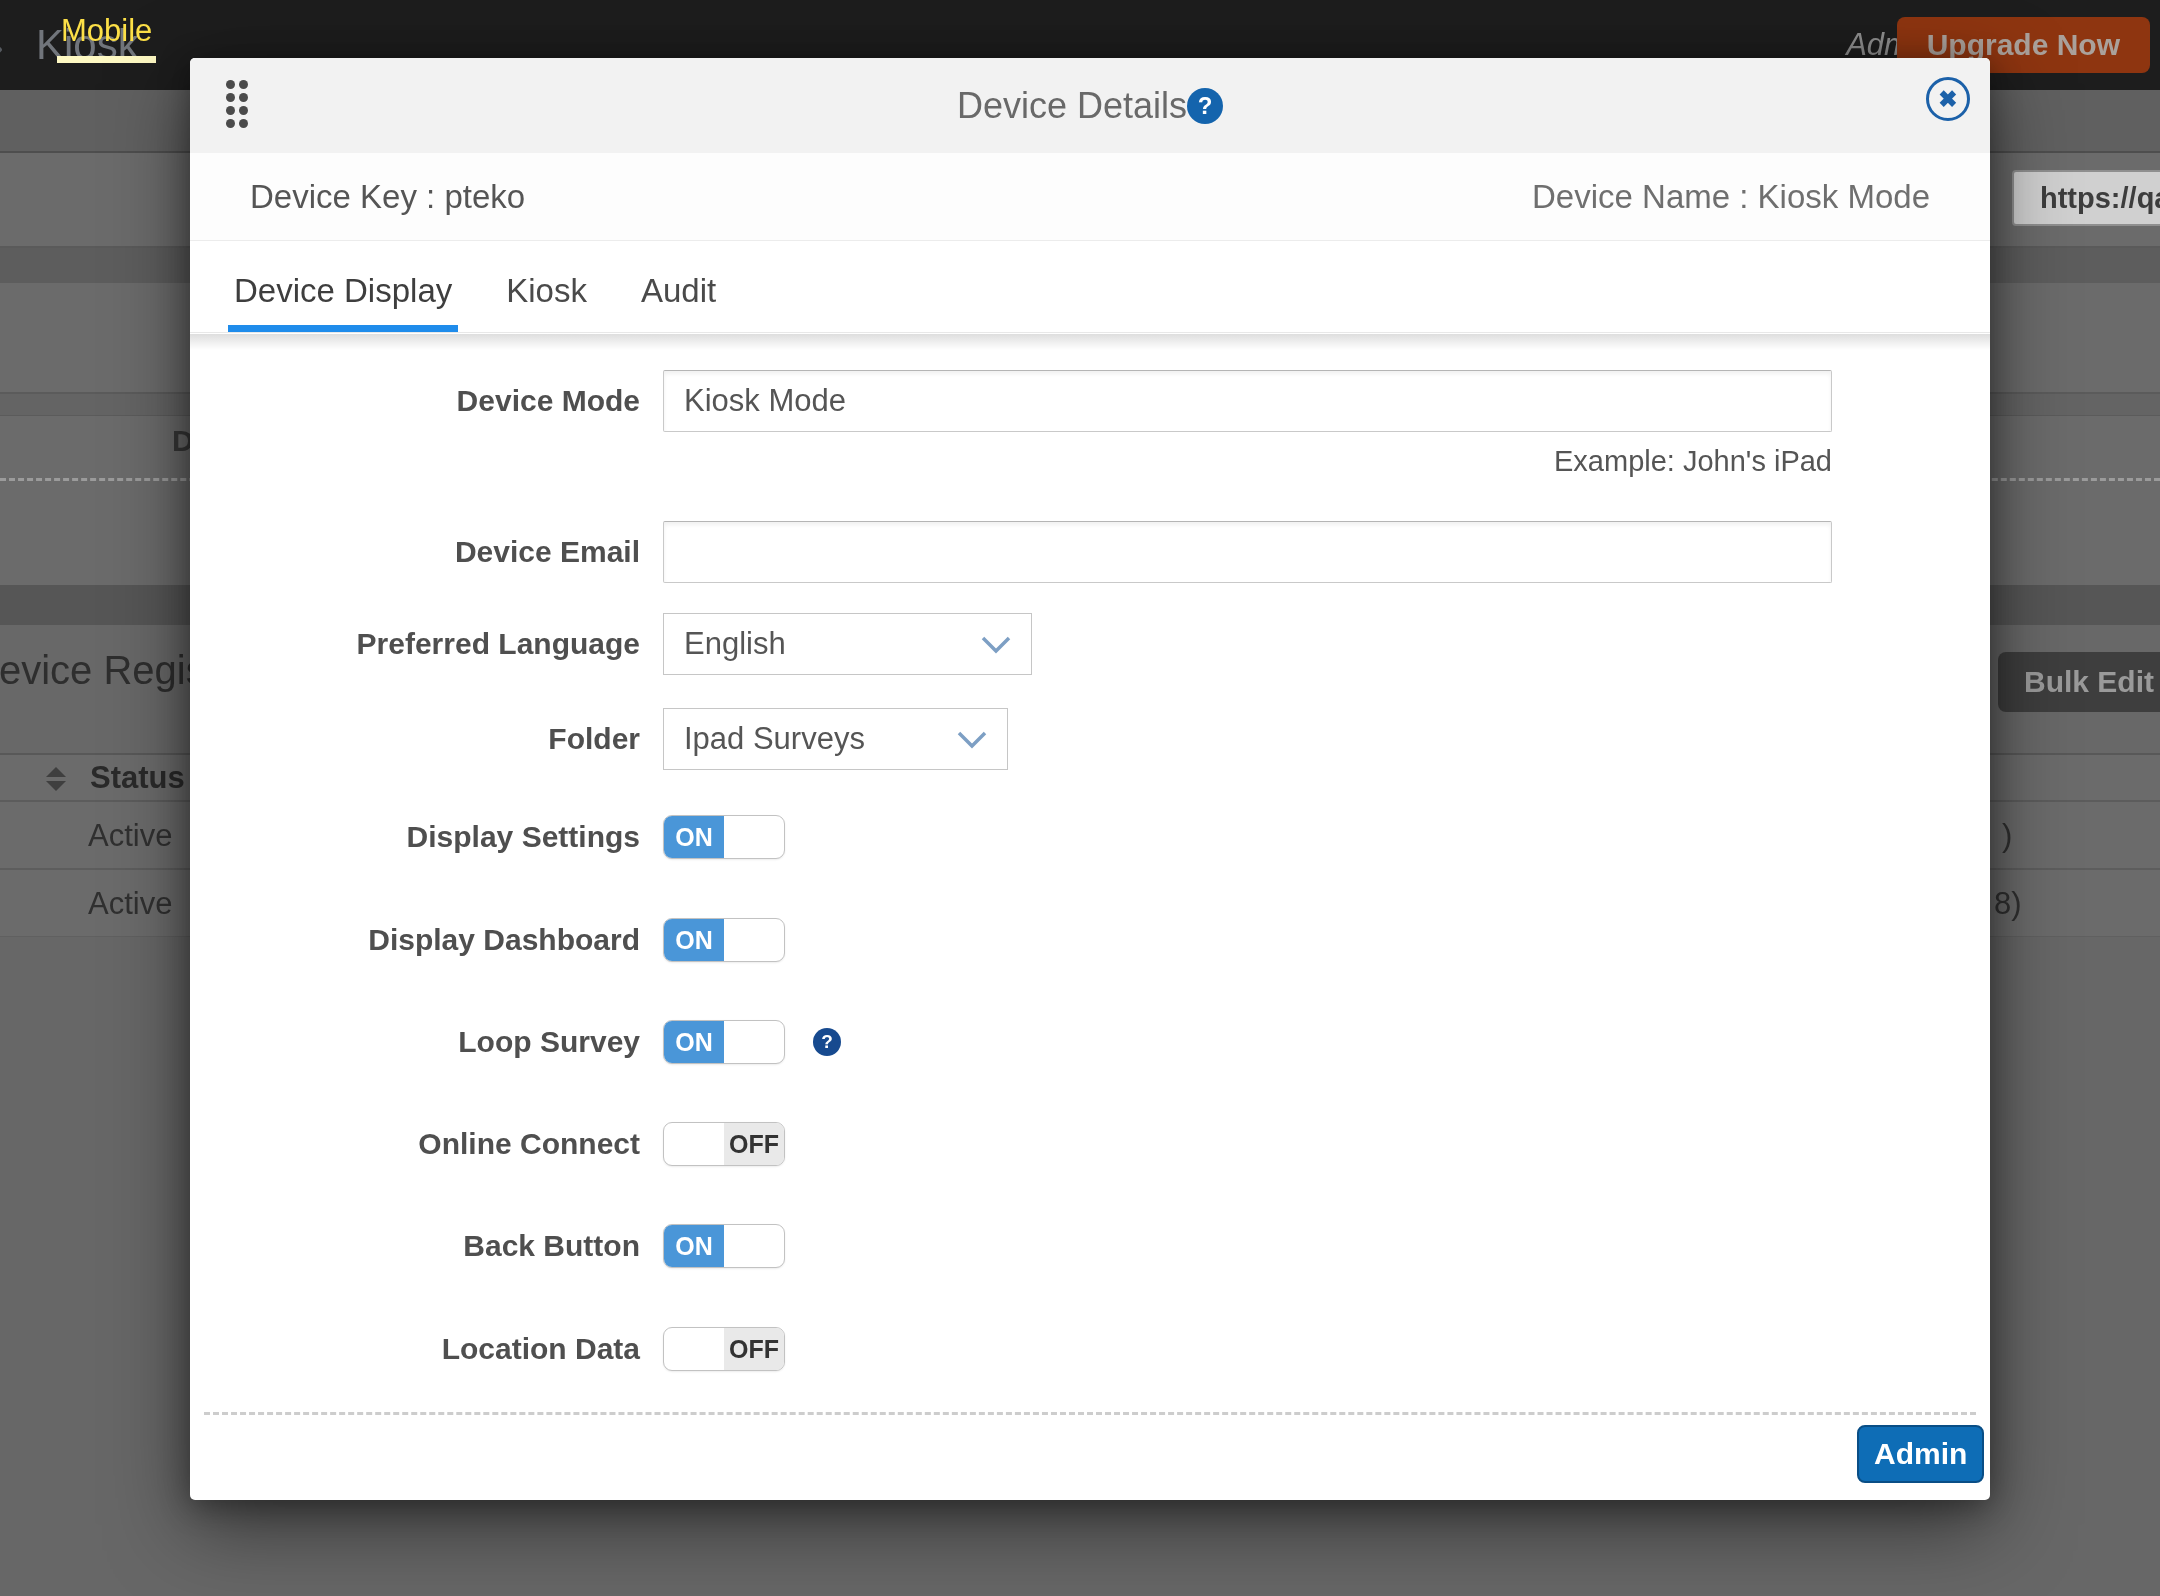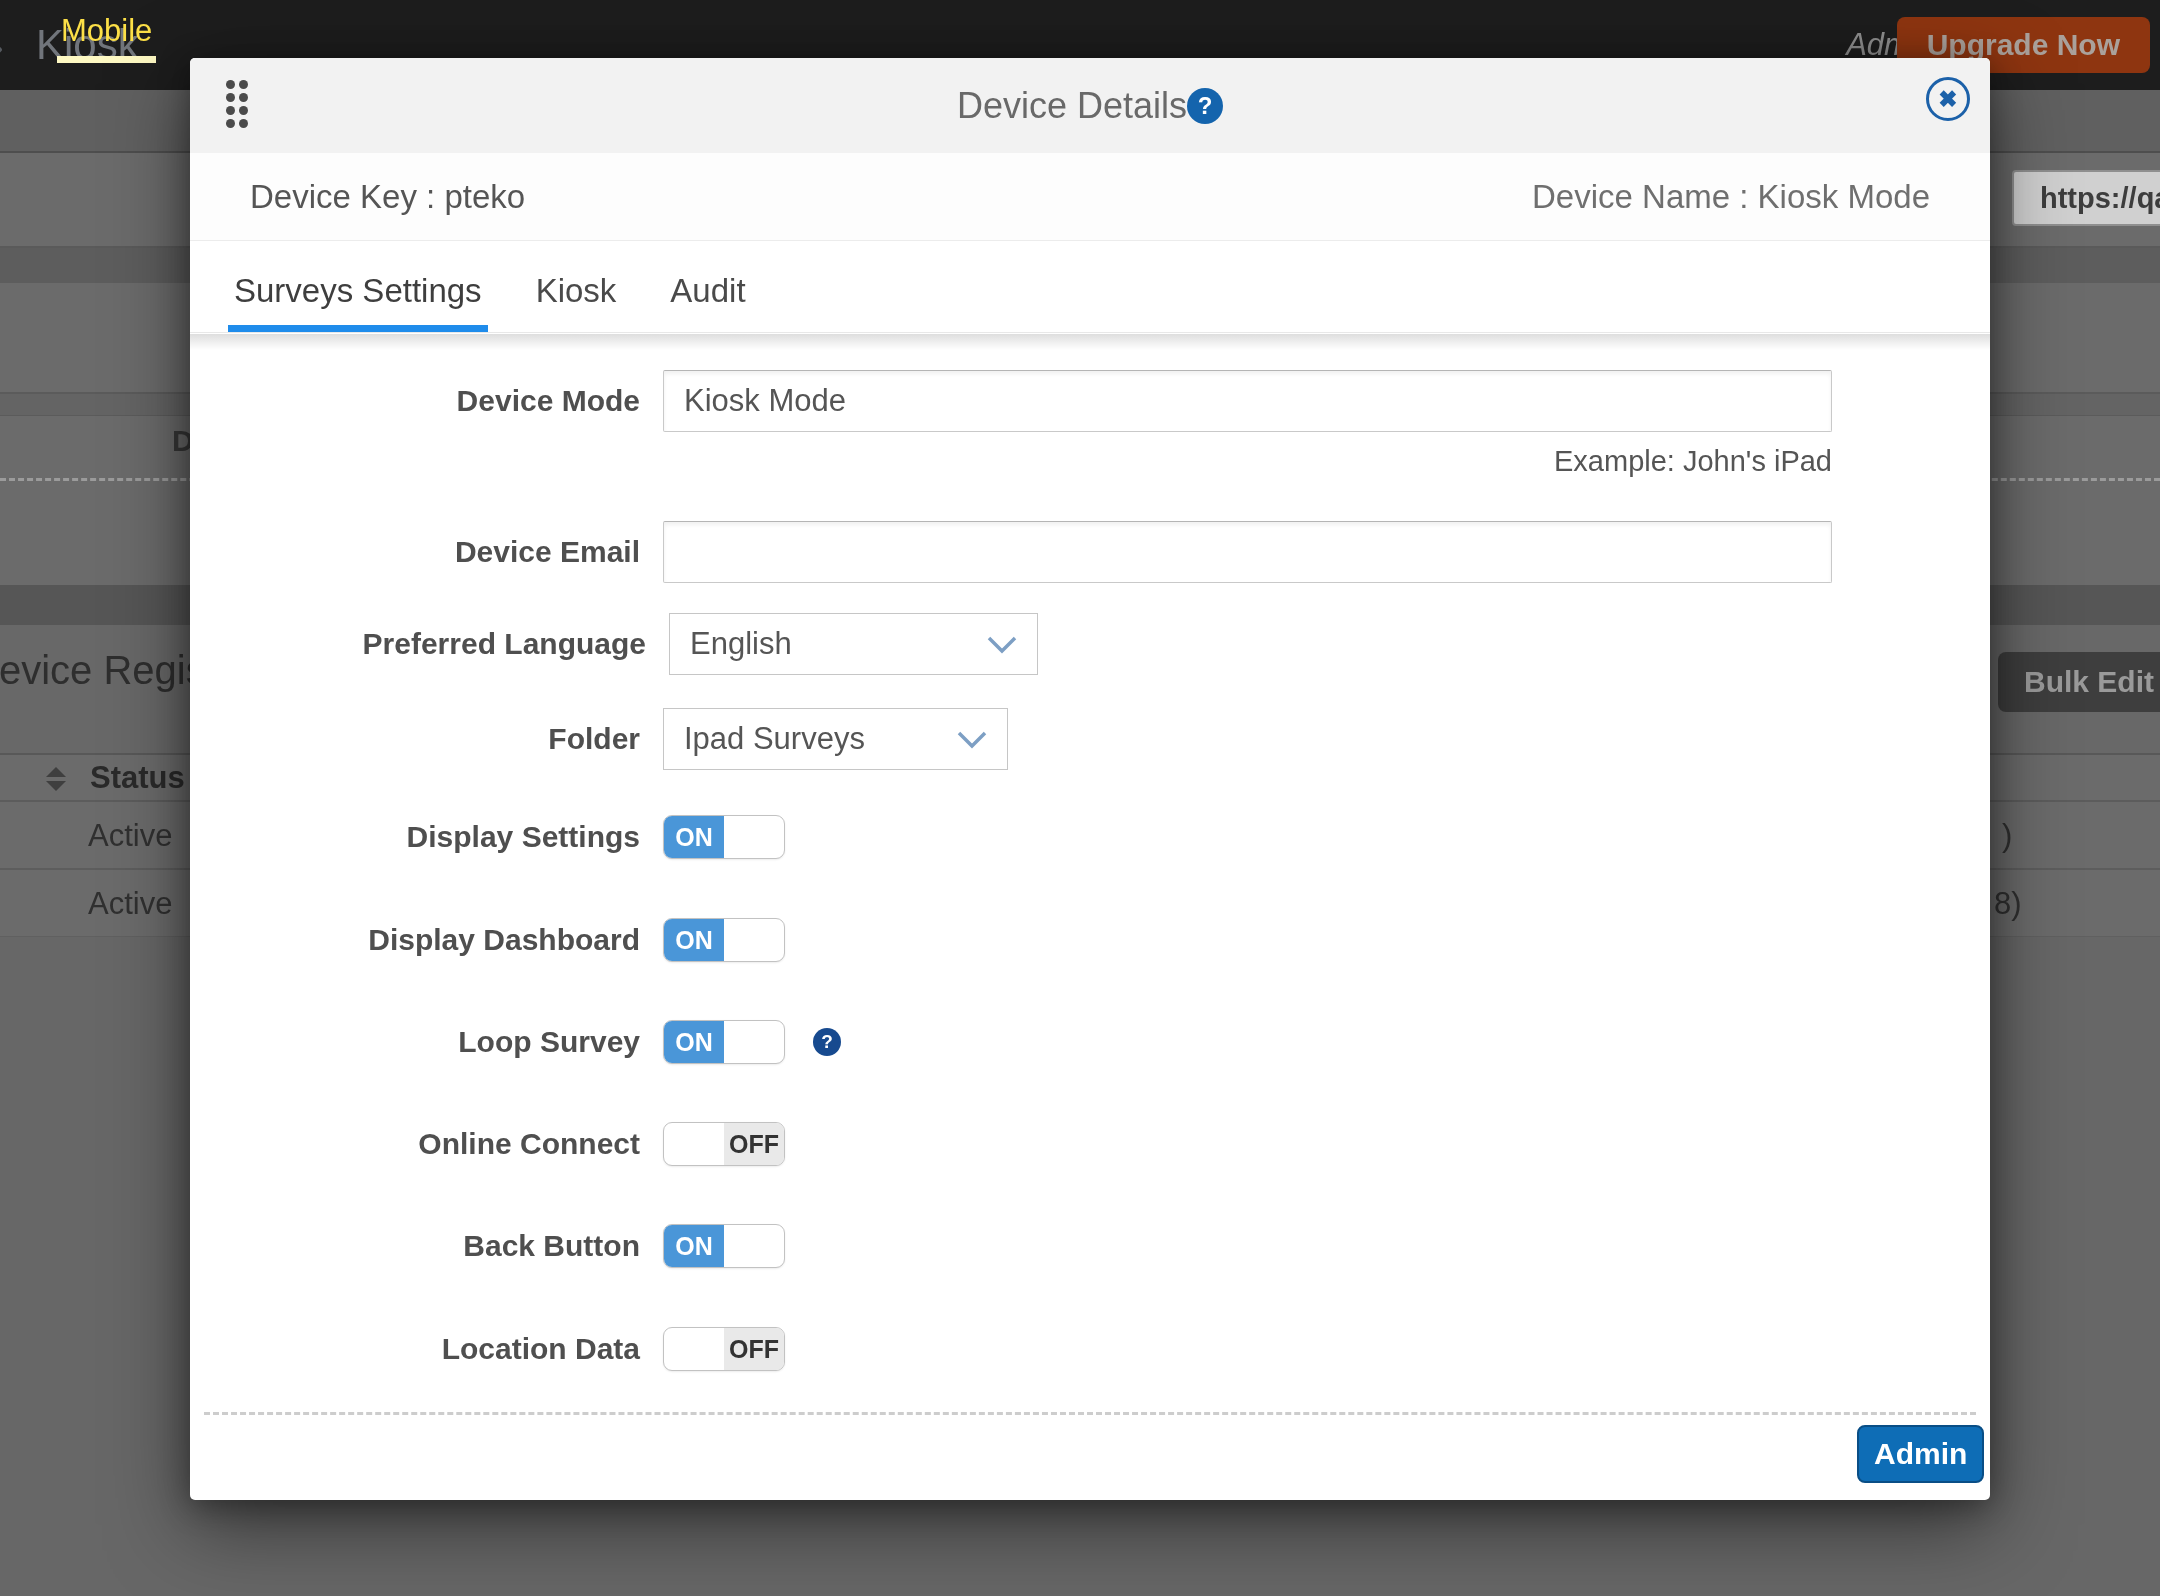--- a/index.html
+++ b/index.html
@@ -82,21 +82,21 @@
   .tab.active{color:#3e3e3e;border-bottom-color:#1f8ceb;}
   .tabs-shadow{position:absolute;top:276px;left:0;right:0;height:16px;
         background:linear-gradient(rgba(0,0,0,0.13),rgba(0,0,0,0));}
 
   .row{position:absolute;left:0;right:0;display:flex;align-items:center;}
   .row .form-label{width:450px;text-align:right;font-weight:bold;font-size:30px;color:#4f4f4f;flex:none;}
   .row .control{margin-left:23px;}
   .r-name{top:312px;height:62px;}
   .hint{position:absolute;top:387px;left:473px;width:1169px;text-align:right;font-size:29px;color:#555;}
   .r-email{top:463px;height:62px;}
-  .r-lang{top:555px;height:62px;padding-left:6px;}
+  .r-lang{top:555px;height:62px;}
   .r-folder{top:650px;height:62px;}
   .r-t1{top:757px;height:44px;} .r-t2{top:860px;height:44px;} .r-t3{top:962px;height:44px;}
   .r-t4{top:1064px;height:44px;} .r-t5{top:1166px;height:44px;} .r-t6{top:1269px;height:44px;}
 
   .text-input{height:62px;width:1169px;border:1px solid #c9c9c9;border-top-color:#b5b5b5;
         box-shadow:inset 0 3px 4px rgba(0,0,0,0.06);font-family:inherit;font-size:31px;color:#555;
         padding:0 20px;box-sizing:border-box;border-radius:2px;background:#fff;}
   .select{height:62px;border:1px solid #c6c6c6;background:#fff;display:flex;align-items:center;
         justify-content:space-between;padding:0 20px;font-size:31px;color:#555;
         box-sizing:border-box;cursor:pointer;}
@@ -174,21 +174,21 @@
         <span></span>
     </div>
     <button class="close-btn">✖</button>
 
     <div class="key-row">
       <span class="key-left">Device Key : pteko</span>
       <span class="key-right">Device Name : Kiosk Mode</span>
     </div>
 
     <div class="tabs">
-      <span class="tab active">Surveys Settings</span>
+      <span class="tab active">Device Display</span>
       <span class="tab">Kiosk</span>
       <span class="tab">Audit</span>
     </div>
     <div class="tabs-shadow"></div>
 
     <div class="row r-name">
       <span class="form-label">Device Mode</span>
       <input class="text-input control" type="text" value="Kiosk Mode" style="">
     </div>
     <div class="hint">Example: John's iPad</div>

